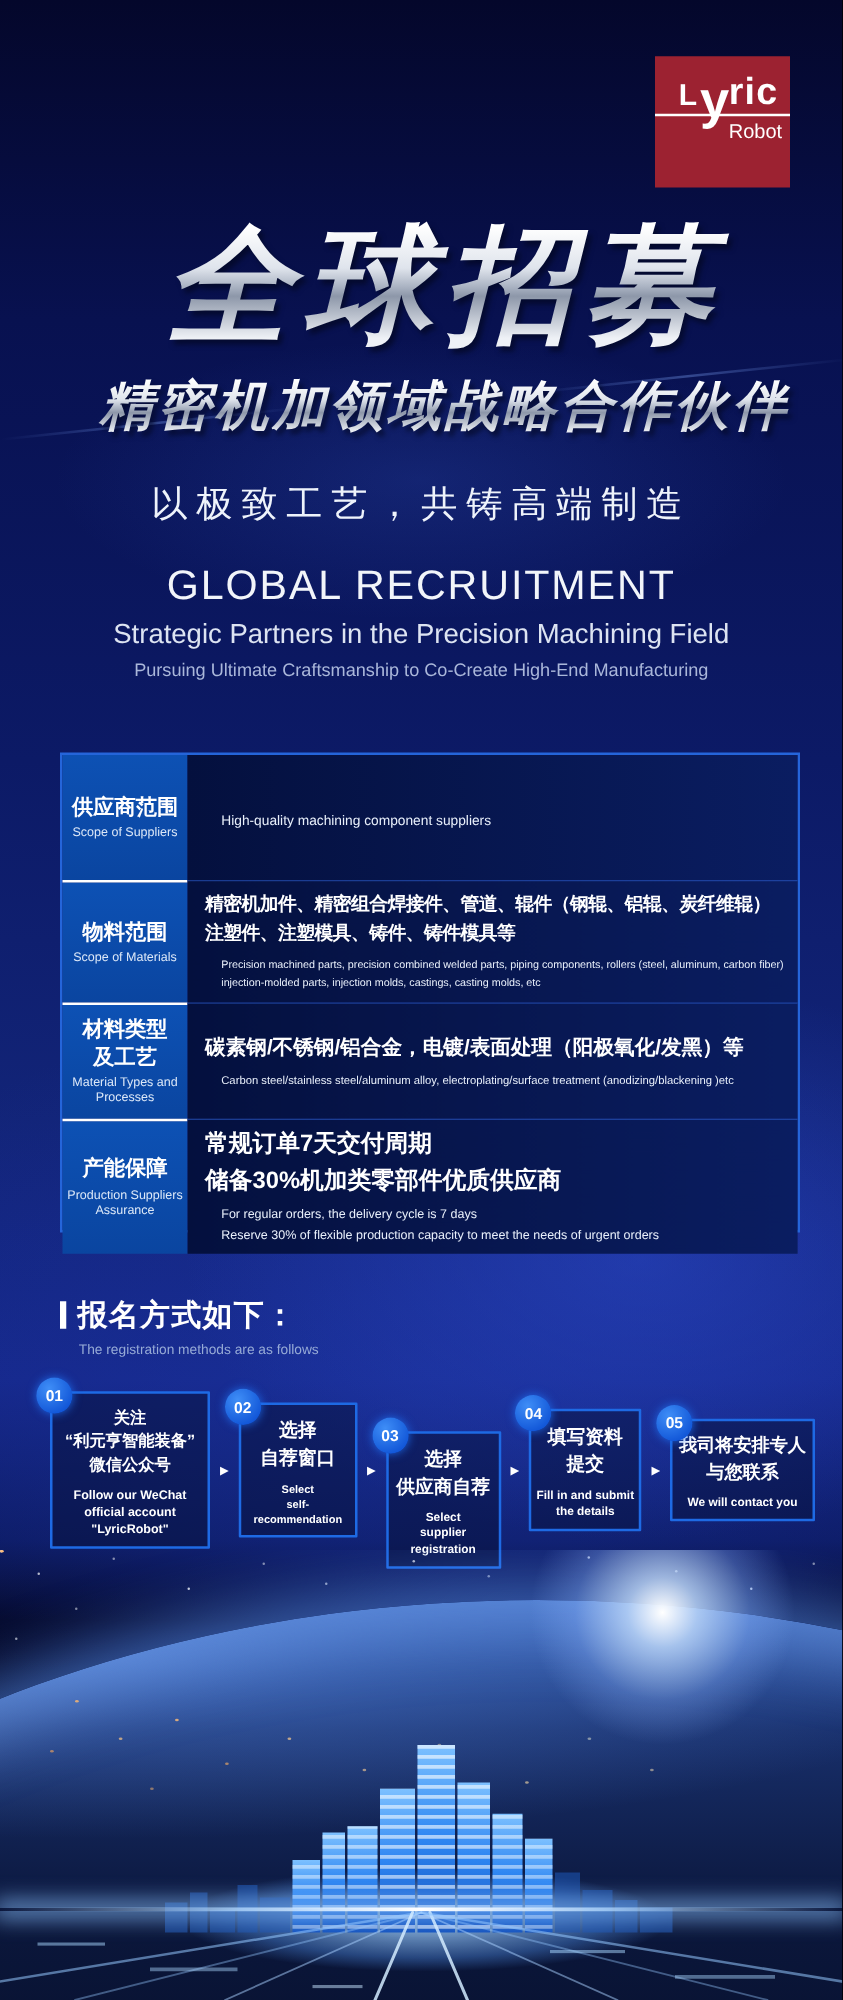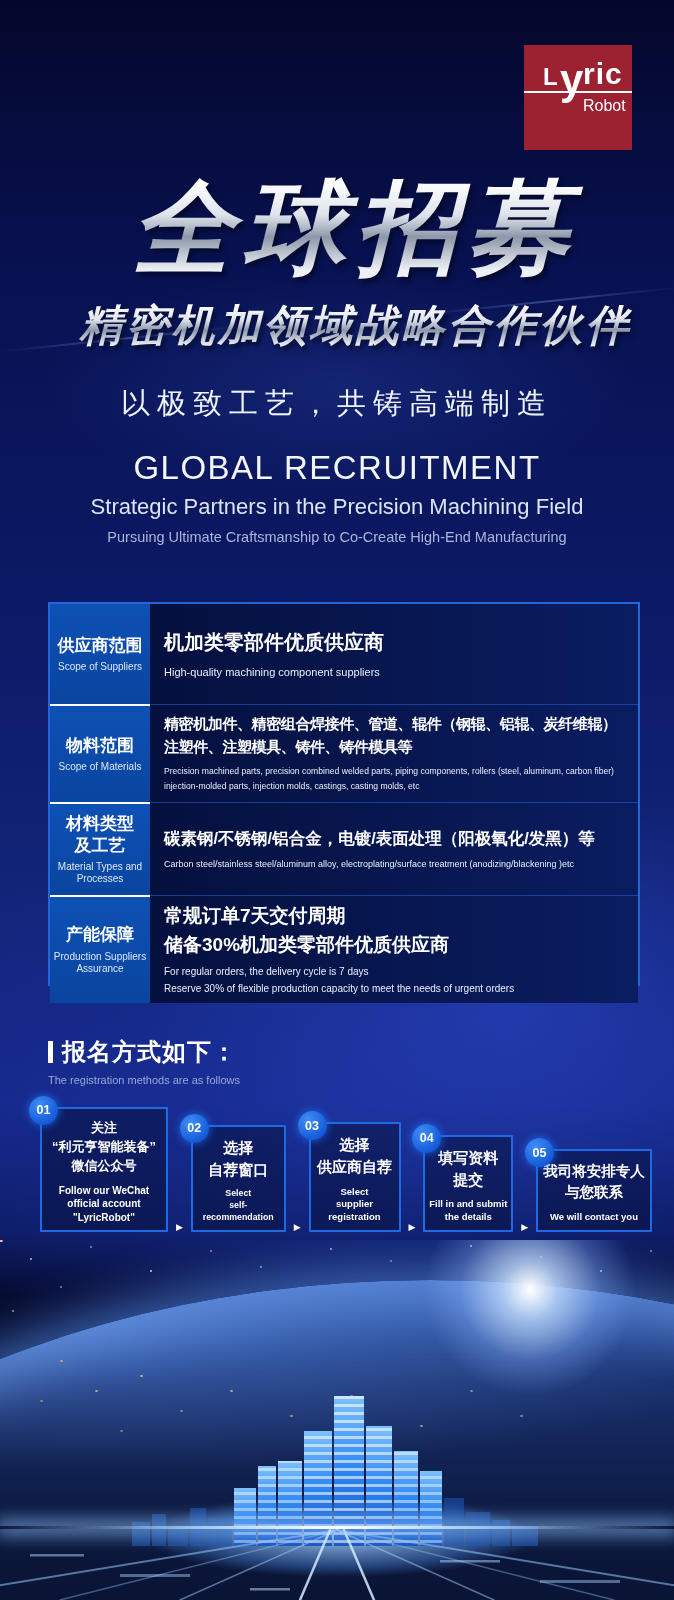--- a/index.html
+++ b/index.html
@@ -55,34 +55,34 @@
   .row-sep{ border-top:2px solid #ffffff; }
   .lab-zh{ font-size:17px; font-weight:bold; line-height:1.25; }
   .lab-en{ font-size:10px; color:#dce8f8; margin-top:5px; line-height:1.25;text-align:center; }
   .cell-content{
     background:linear-gradient(90deg,#04103e,#0a1d61);
     color:#fff; display:flex; flex-direction:column; justify-content:center;
     padding:6px 8px 6px 14px;
   }
   .cell-content.csep{ border-top:1px solid rgba(45,95,210,0.55); }
   .con-zh{ font-weight:bold; line-height:1.5; }
-  .con-en{ color:#e9f0fb; font-weight:400; margin-top:6px; line-height:1.7; }
+  .con-en{ color:#e9f0fb; font-weight:400; margin-top:6px; line-height:1.7;margin-left:13px; }
   .r0 .con-zh{ font-size:20px; } .r0 .con-en{ font-size:11px; }
   .r1 .con-zh{ font-size:15px; letter-spacing:-0.4px; } .r1 .con-en{ font-size:8.6px; }
   .r2 .con-zh{ font-size:16.5px; } .r2 .con-en{ font-size:9px; }
   .r3 .con-zh{ font-size:19px; } .r3 .con-en{ font-size:10px; margin-top:4px; }
 
   
   .reg-head{ position:absolute; left:48px; top:1036px; display:flex; align-items:center; }
   .reg-bar{ width:5px; height:22px; background:#ffffff; margin-right:9px; }
   .reg-title{ color:#fff; font-size:24px; font-weight:bold; letter-spacing:1px; }
-  .reg-sub{ position:absolute; left:48px; top:1074px; color:#96aad6; font-size:11px; }
-
-  
-  .steps{ position:absolute; left:40px; top:1120px; width:612px; height:112px; display:flex; align-items:flex-end; }
+  .reg-sub{ position:absolute; left:63px; top:1074px; color:#96aad6; font-size:11px; }
+
+  
+  .steps{ position:absolute; left:40px; top:1120px; width:612px; height:112px; display:flex; align-items:center; }
   .step-card{
     position:relative; border:2px solid #1e6ae4; background:rgba(5,15,55,0.5);
     display:flex; flex-direction:column; justify-content:center; text-align:center;
     padding:10px 2px 6px 2px; border-radius:1px;
   }
   .c1{ width:128px; } .c2{ width:95px; } .c3{ width:92px;margin-top:48px; } .c4{ width:90px; } .c5{ width:116px; }
   .step-num{
     position:absolute; left:-13px; top:-13px; width:29px; height:29px; border-radius:50%;
     background:radial-gradient(circle at 35% 30%, #3f8ef7, #1257d8 75%);
     color:#fff; font-size:12.5px; font-weight:bold; display:flex; align-items:center; justify-content:center;
@@ -155,21 +155,20 @@
   <div class="en-title">GLOBAL RECRUITMENT</div>
   <div class="en-sub">Strategic Partners in the Precision Machining Field</div>
   <div class="en-tag">Pursuing Ultimate Craftsmanship to Co-Create High-End Manufacturing</div>
 
   <div class="info-table">
     <div class="cell-label">
       <div class="lab-zh pre">供应商范围</div>
       <div class="lab-en">Scope of Suppliers</div>
     </div>
     <div class="cell-content r0">
-      <div class="con-zh pre">机加类零部件优质供应商</div>
       <div class="con-en pre">High-quality machining component suppliers</div>
     </div>
 
     <div class="cell-label row-sep">
       <div class="lab-zh pre">物料范围</div>
       <div class="lab-en">Scope of Materials</div>
     </div>
     <div class="cell-content csep r1">
       <div class="con-zh pre">精密机加件、精密组合焊接件、管道、辊件（钢辊、铝辊、炭纤维辊）
 注塑件、注塑模具、铸件、铸件模具等</div>

